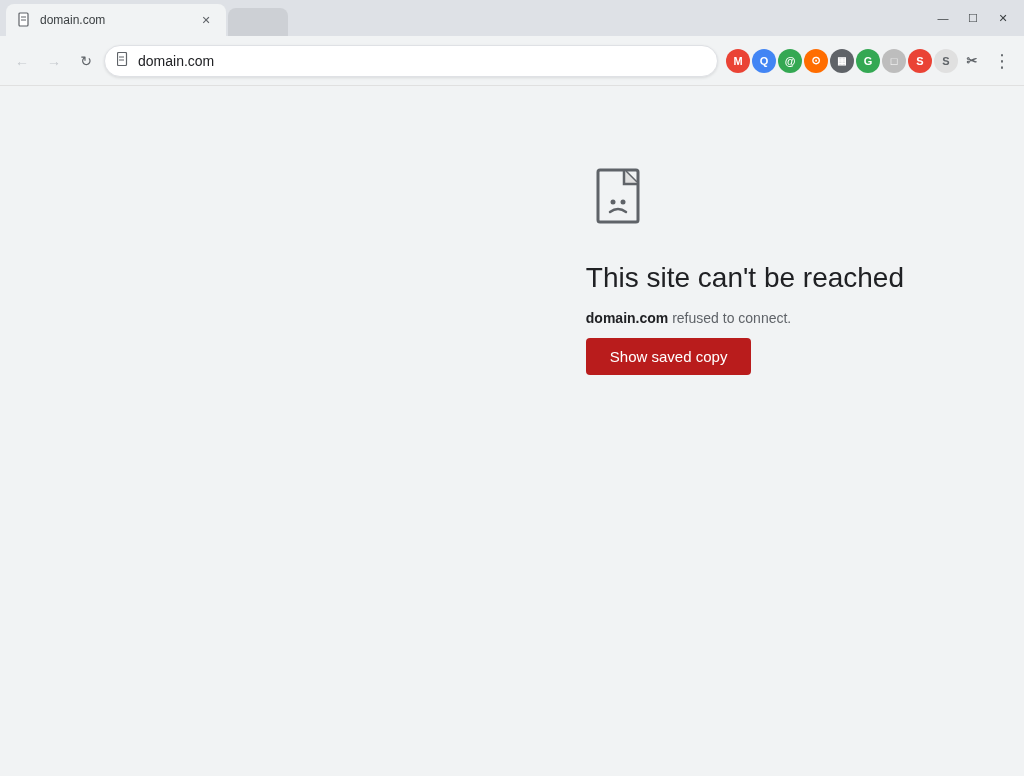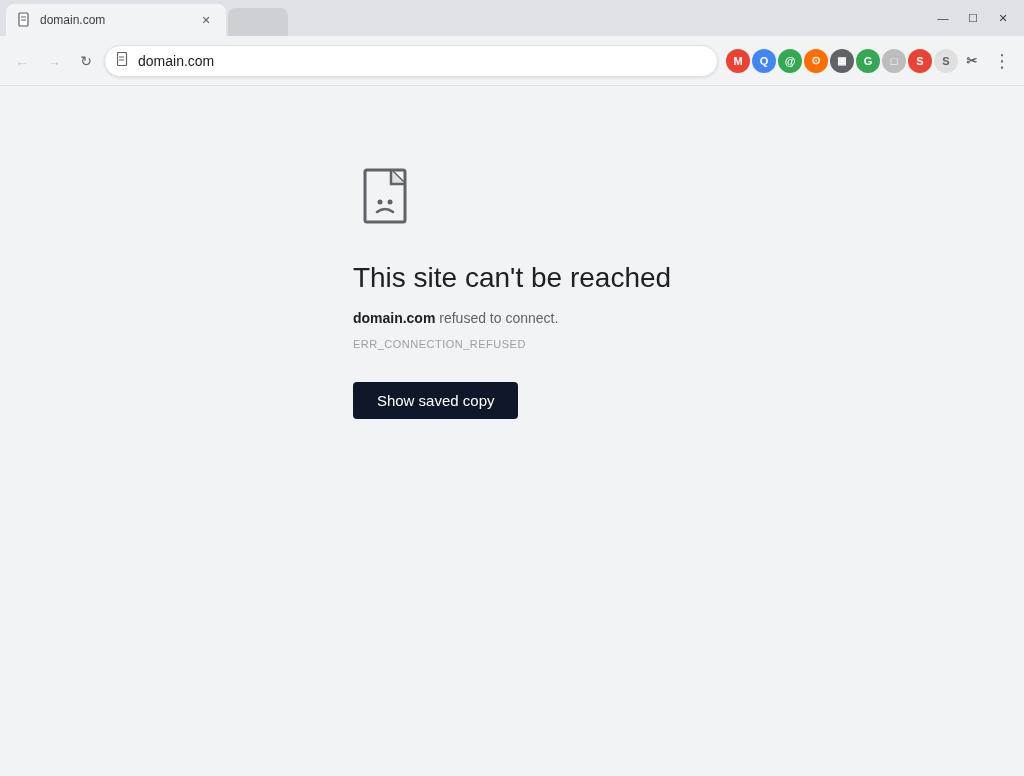--- a/index.html
+++ b/index.html
@@ -171,21 +171,21 @@
       color: #5f6368;
       font-size: 18px;
     }
 
     
     .error-page {
       flex: 1;
       background: #f1f3f4;
       display: flex;
       align-items: flex-start;
-      justify-content: center;
+      justify-content: flex-end;
       padding: 80px 120px;
     }
 
     .error-content {
       max-width: 600px;
     }
 
     .error-icon {
       width: 72px;
       height: 72px;
@@ -223,21 +223,21 @@
     }
 
     .error-code {
       font-size: 11px;
       color: #9aa0a6;
       margin-bottom: 32px;
       letter-spacing: 0.5px;
     }
 
     .show-saved-btn {
-      background: #0f172a;
+      background: #b91c1c;
       color: white;
       border: none;
       padding: 10px 24px;
       font-size: 15px;
       border-radius: 4px;
       cursor: pointer;
       font-family: Arial, sans-serif;
     }
 
     
@@ -321,17 +321,16 @@
     </div>
 
     <h1 class="error-title">This site can't be reached</h1>
 
     <p class="error-domain">
       <strong>domain.com</strong>
       <span> refused to connect.</span>
     </p>
 
 
-    <p class="error-code">ERR_CONNECTION_REFUSED</p>
 
     <button class="show-saved-btn">Show saved copy</button>
   </div>
 </div>
 
 </body></html>

